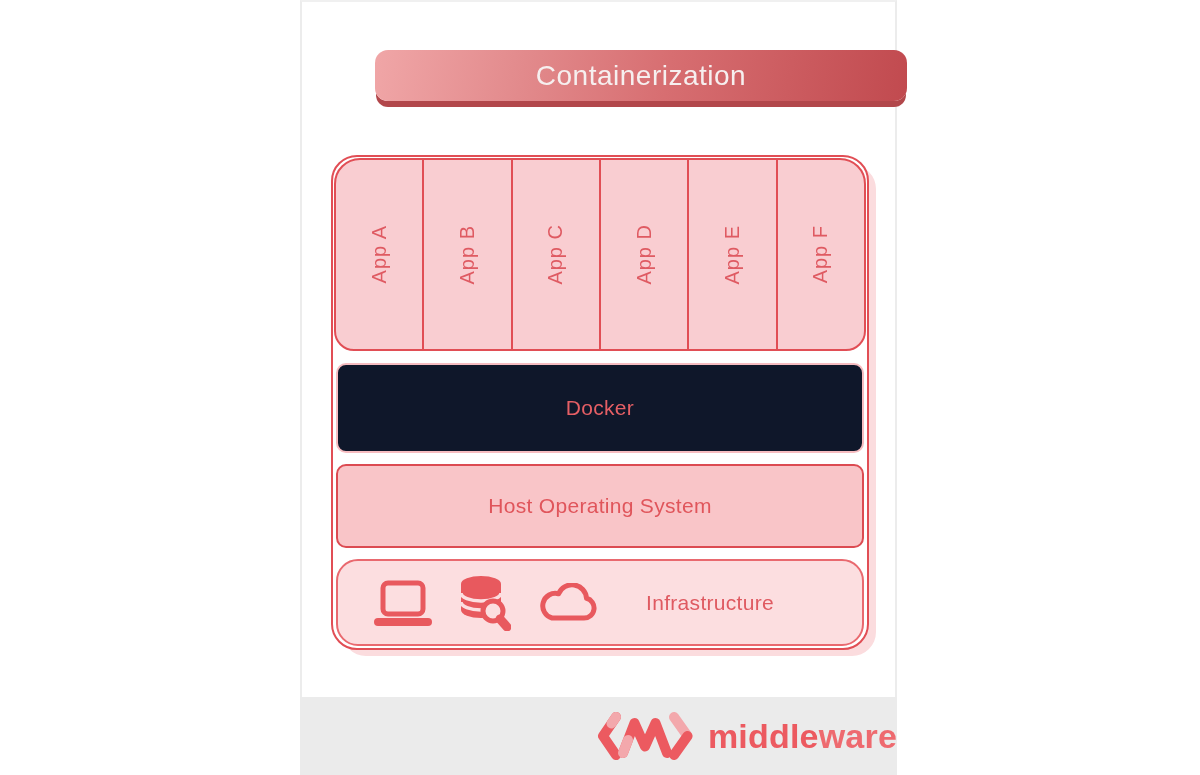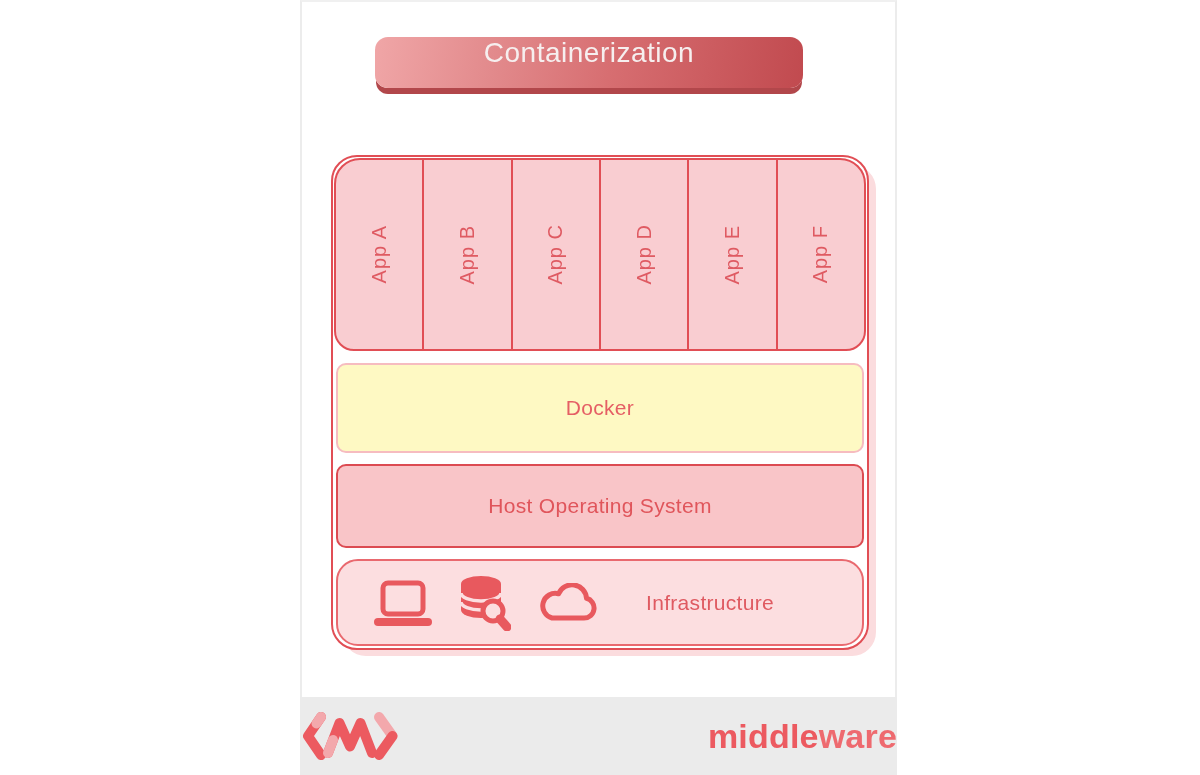--- a/index.html
+++ b/index.html
@@ -8,25 +8,25 @@
     font-family:"Liberation Sans","DejaVu Sans",sans-serif;
   }
   
   .card{
     position:absolute;left:300px;top:0;width:597px;height:697px;background:#ffffff;
     border-top:2px solid #f0f0f0;border-left:2px solid #ececec;border-right:2px solid #ececec;
     box-sizing:border-box;
   }
   
   .badge{
-    position:absolute;left:375px;top:37px;width:428px;height:51px;
+    position:absolute;left:375px;top:50px;width:532px;height:51px;
     border-radius:13px;
     background:linear-gradient(100deg,#f0a6a7 0%,#e28a8c 28%,#d76e71 55%,#c14a4f 100%);
     box-shadow:0 7px 0 -1px #b2474b;
-    display:flex;align-items:flex-start;justify-content:center;
+    display:flex;align-items:center;justify-content:center;
   }
   .badge-title{
     color:#f6efef;font-size:28px;font-weight:500;letter-spacing:0.5px;
   }
   
   .stack{
     position:absolute;left:331px;top:155px;width:538px;height:495px;box-sizing:border-box;
     border:2px solid #e14e55;border-radius:26px;background:#ffffff;
     box-shadow:9px 8px 0 -2px #fbdcde;
     display:flex;flex-direction:column;padding:3px;
@@ -36,35 +36,35 @@
     background:#f9cdd1;border:2px solid #e14e55;border-radius:26px 26px 20px 20px;
     display:flex;overflow:hidden;
   }
   .app-cell{flex:1;display:flex;align-items:center;justify-content:center;border-right:2px solid #e14e55;}
   .app-cell:last-child{border-right:none;}
   .app-label{
     writing-mode:vertical-rl;transform:rotate(180deg);
     font-size:20px;font-weight:500;color:#df5a62;letter-spacing:1px;
   }
   .layer{box-sizing:border-box;display:flex;align-items:center;justify-content:center;}
-  .docker-row{margin-top:12px;height:90px;background:#fef9c3;border:2px solid #f6bcc0;border-radius:10px;}
+  .docker-row{margin-top:12px;height:90px;background:#0f172a;border:2px solid #f6bcc0;border-radius:10px;}
   .docker-label{font-size:21px;font-weight:500;color:#e55f65;letter-spacing:0.3px;}
   .host-row{margin-top:11px;height:84px;background:#f9c5c8;border:2px solid #dc4b52;border-radius:10px;}
   .host-label{font-size:21px;font-weight:500;color:#e0555b;letter-spacing:0.3px;}
   .infra-row{
     margin-top:11px;margin-bottom:-1px;flex:1;background:#fcdee0;border:2px solid #e9696f;
     border-radius:22px;justify-content:flex-start;padding:0 26px 0 36px;
   }
   .infra-icons{display:flex;align-items:center;gap:25px;}
   .infra-label{font-size:21px;font-weight:500;color:#df5a61;letter-spacing:0.3px;margin-left:auto;margin-right:62px;}
   .icon{display:flex;align-items:center;justify-content:center;}
   
   .footer{
     position:absolute;left:300px;top:697px;width:597px;height:78px;background:#ebebeb;
-    display:flex;align-items:center;justify-content:space-between;gap:13px;
+    display:flex;align-items:center;justify-content:flex-end;gap:13px;
   }
   .brand{font-size:34px;letter-spacing:0.2px;display:flex;align-items:baseline;}
   .brand-bold{font-weight:700;color:#ec5a60;}
   .brand-light{font-weight:700;color:#ee6a6f;}
 </style>
 </head>
 <body>
 
 <div class="page">
 

